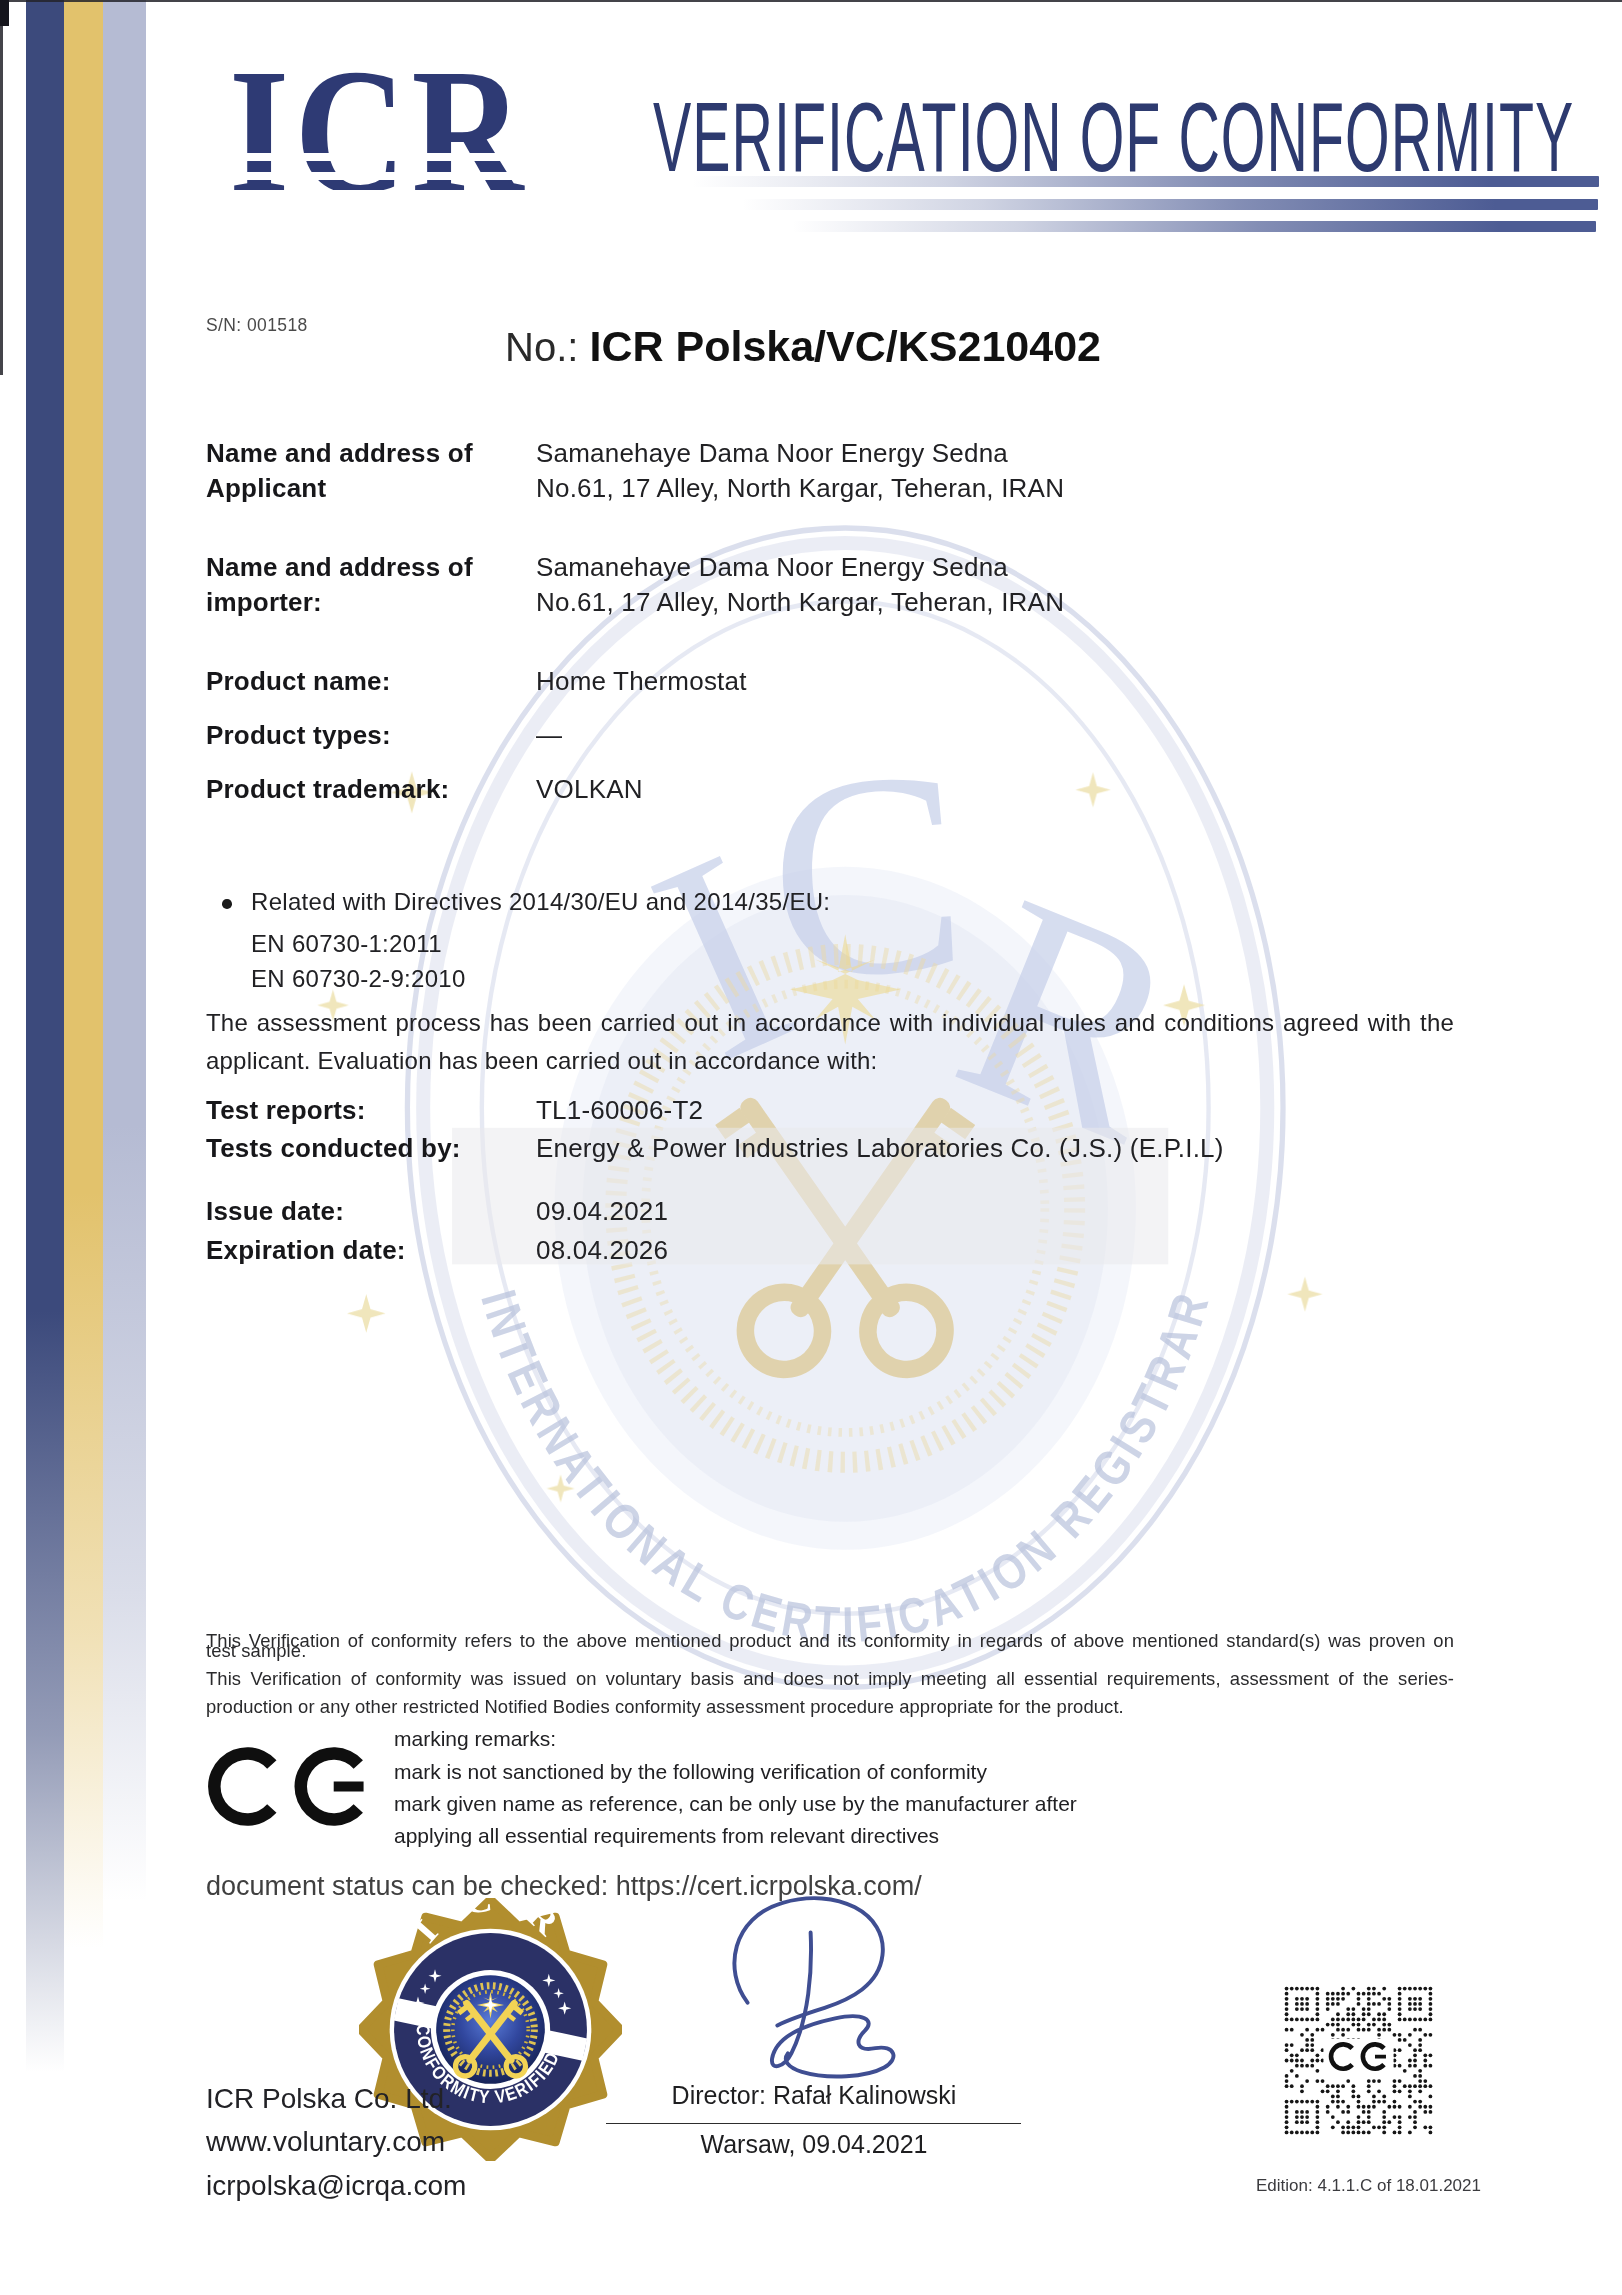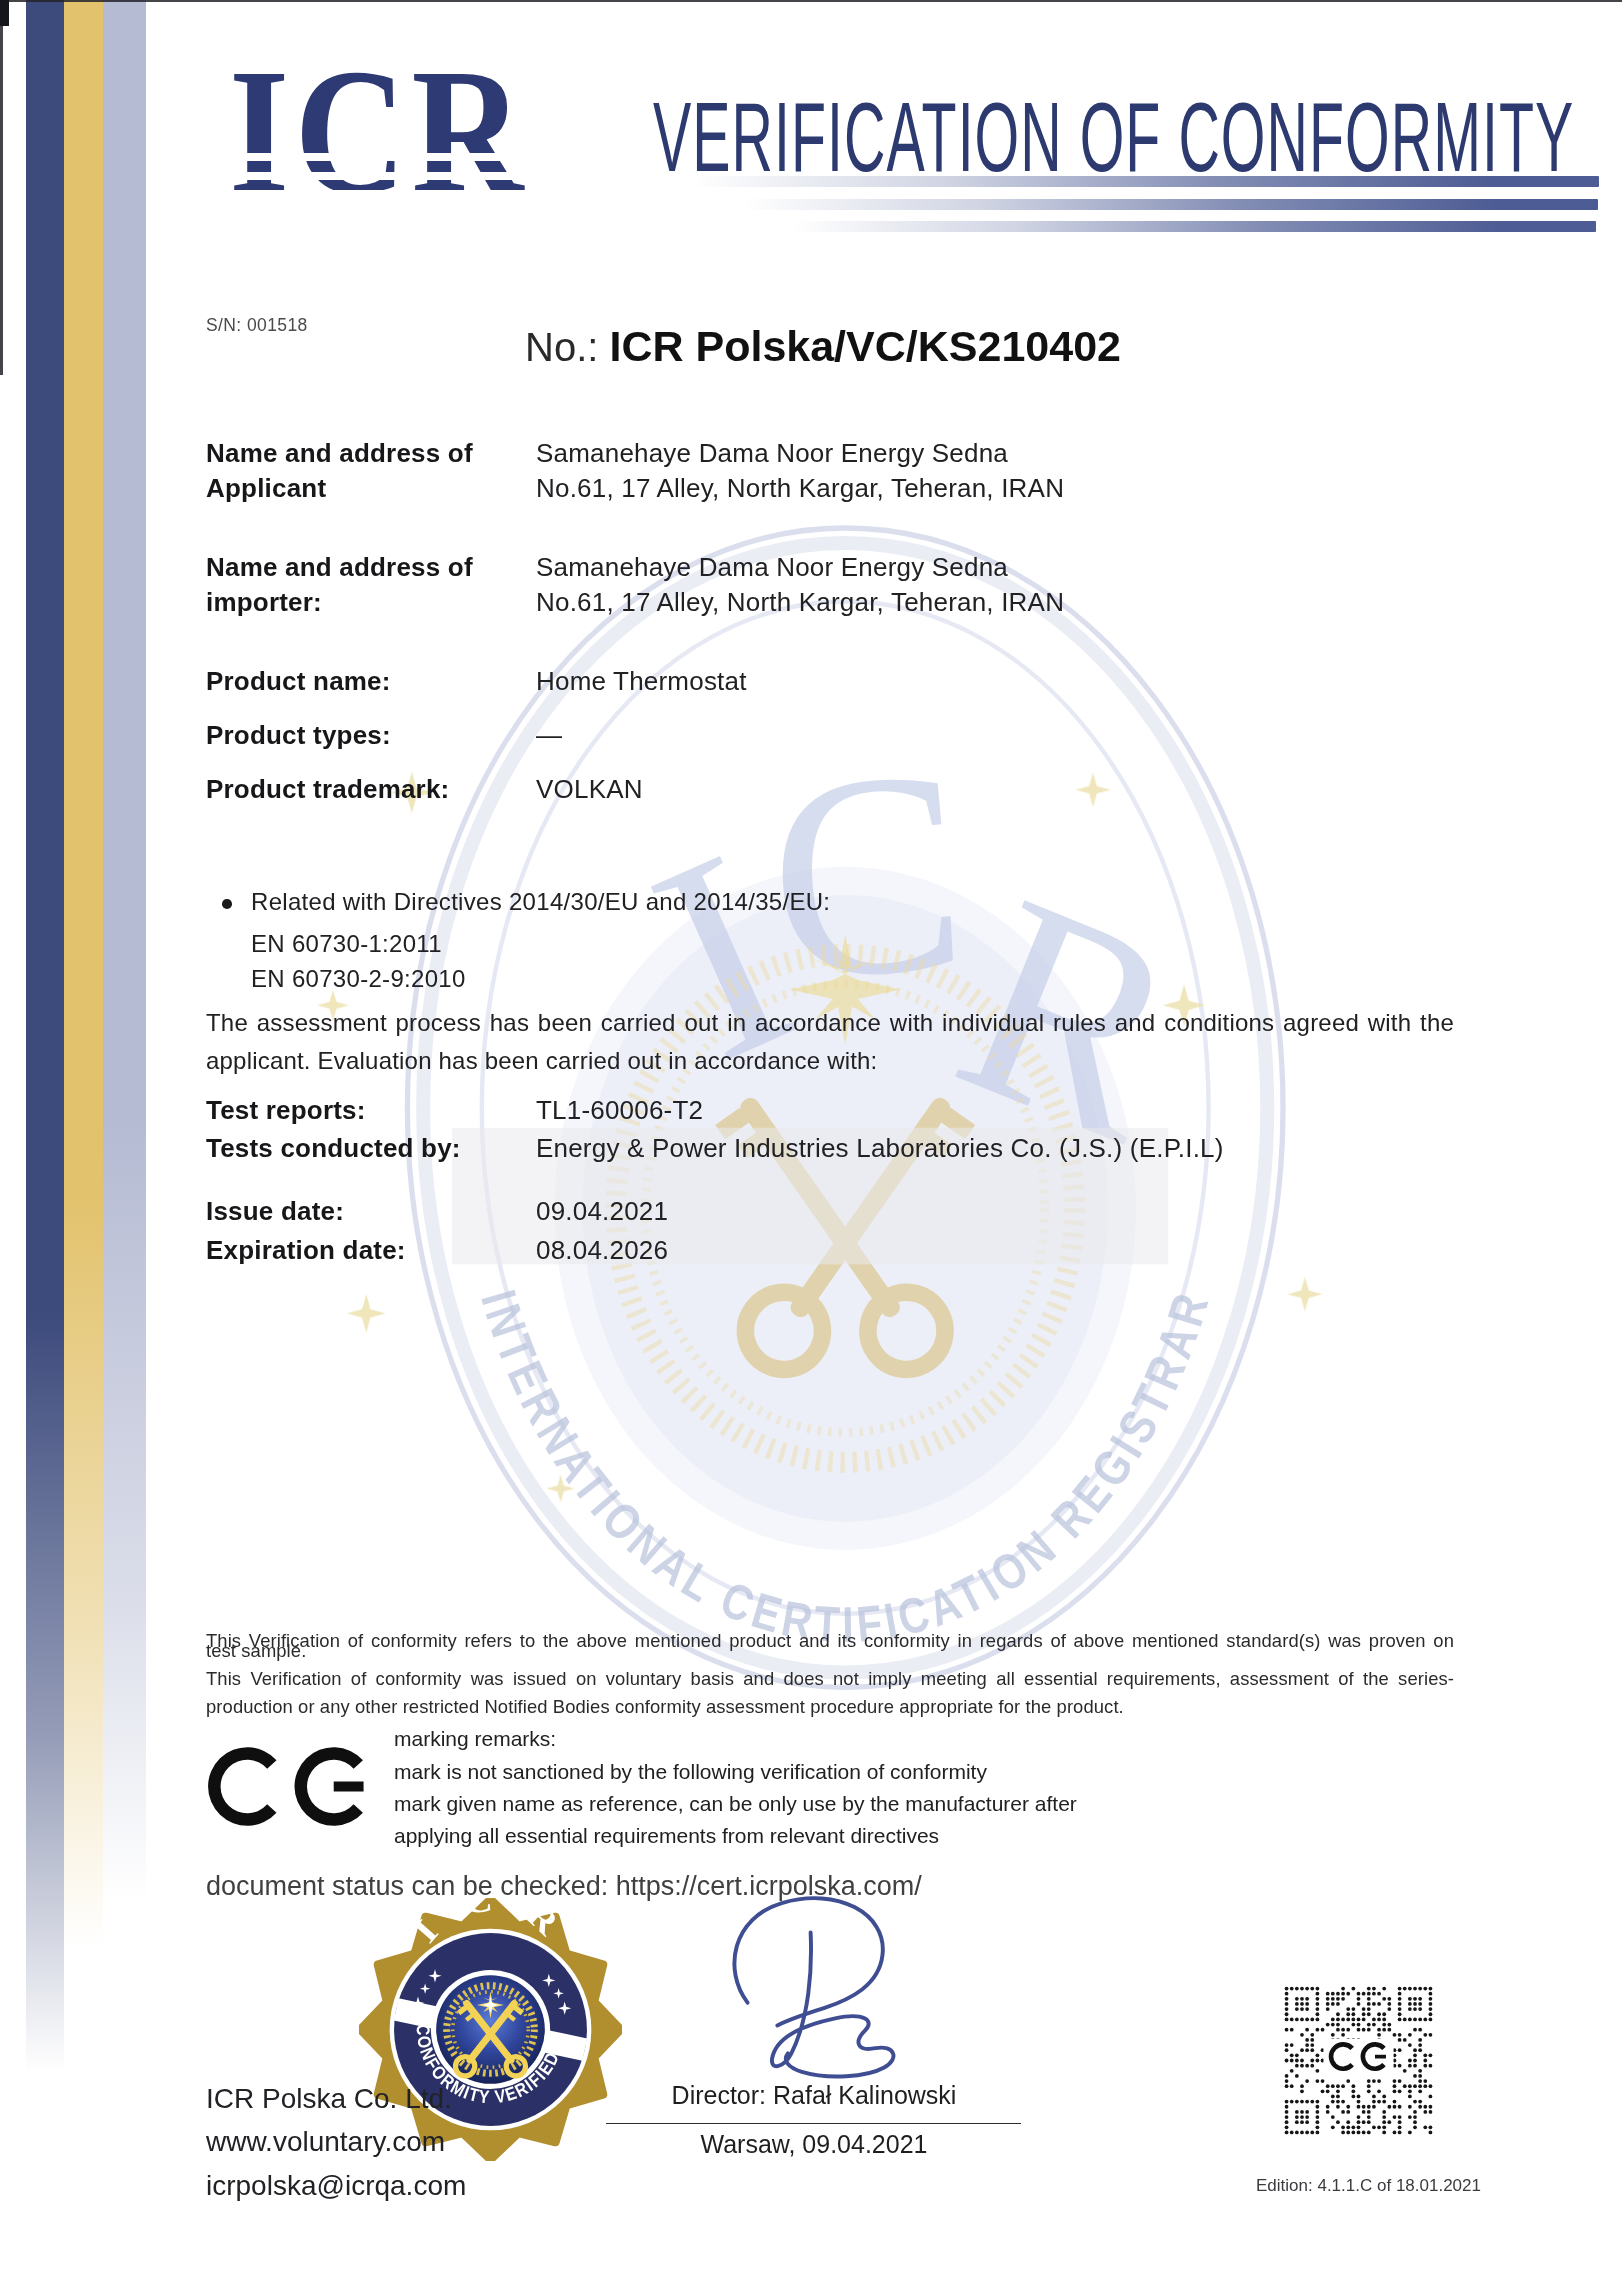--- a/index.html
+++ b/index.html
@@ -24,21 +24,21 @@
         transform:scaleX(.86);transform-origin:left top;}
   .logo-gap{position:absolute;left:217px;width:326px;height:8px;background:#fff;}
   .title{left:653px;top:88px;font-size:98px;line-height:1;font-weight:400;color:#2d3a6f;
          letter-spacing:1.8px;transform:scaleX(.585);transform-origin:left top;white-space:nowrap;}
   .bar{position:absolute;height:11.4px;border-radius:0.9px;}
   .bar1{left:692px;top:176px;width:907px;}
   .bar2{left:742px;top:199px;width:856px;}
   .bar3{left:792px;top:221px;width:804px;}
   .bar{background:linear-gradient(to right,rgba(77,92,148,0) 0%,rgba(120,132,175,.35) 28%,rgba(90,104,156,.75) 58%,#4d5c94 88%);}
   .sn{left:206px;top:315px;font-size:17.5px;color:#4a4a4a;letter-spacing:0.4px;}
-  .no-line{left:525px;top:322px;white-space:nowrap;}
+  .no-line{left:505px;top:322px;white-space:nowrap;}
   .no-prefix{font-size:40px;font-weight:400;color:#2a2a2a;}
   .no-value{font-size:43px;font-weight:700;color:#111;}
   
   .lbl{position:absolute;left:206px;font-size:26px;font-weight:700;color:#17171a;letter-spacing:0.2px;white-space:nowrap;}
   .val{position:absolute;left:536px;font-size:26px;font-weight:400;color:#212124;letter-spacing:0.2px;white-space:nowrap;}
   .para{position:absolute;left:206px;width:1248px;font-size:24px;color:#212124;letter-spacing:0.2px;}
   .just{text-align:justify;text-align-last:justify;white-space:normal;}
   .bullet-dot{position:absolute;left:222px;width:9.6px;height:9.6px;border-radius:50%;background:#1b1b1b;}
   .en{position:absolute;left:251px;font-size:24px;color:#212124;letter-spacing:0.3px;white-space:nowrap;}
   

